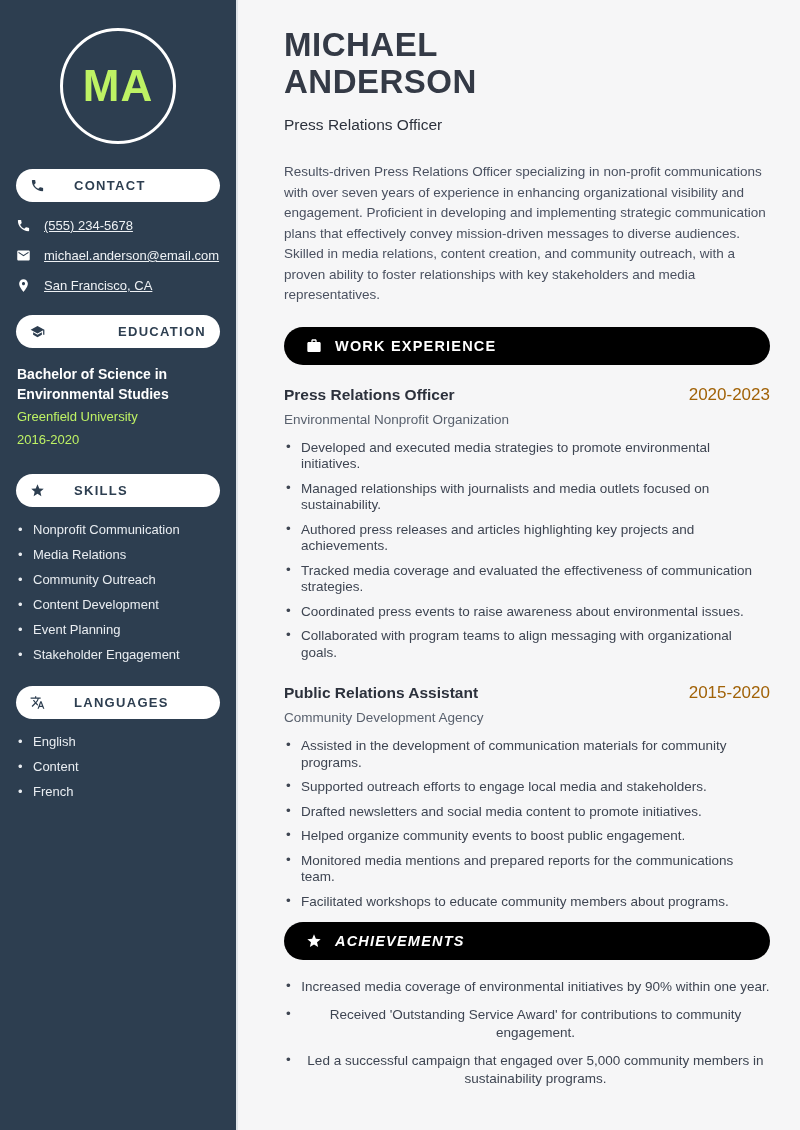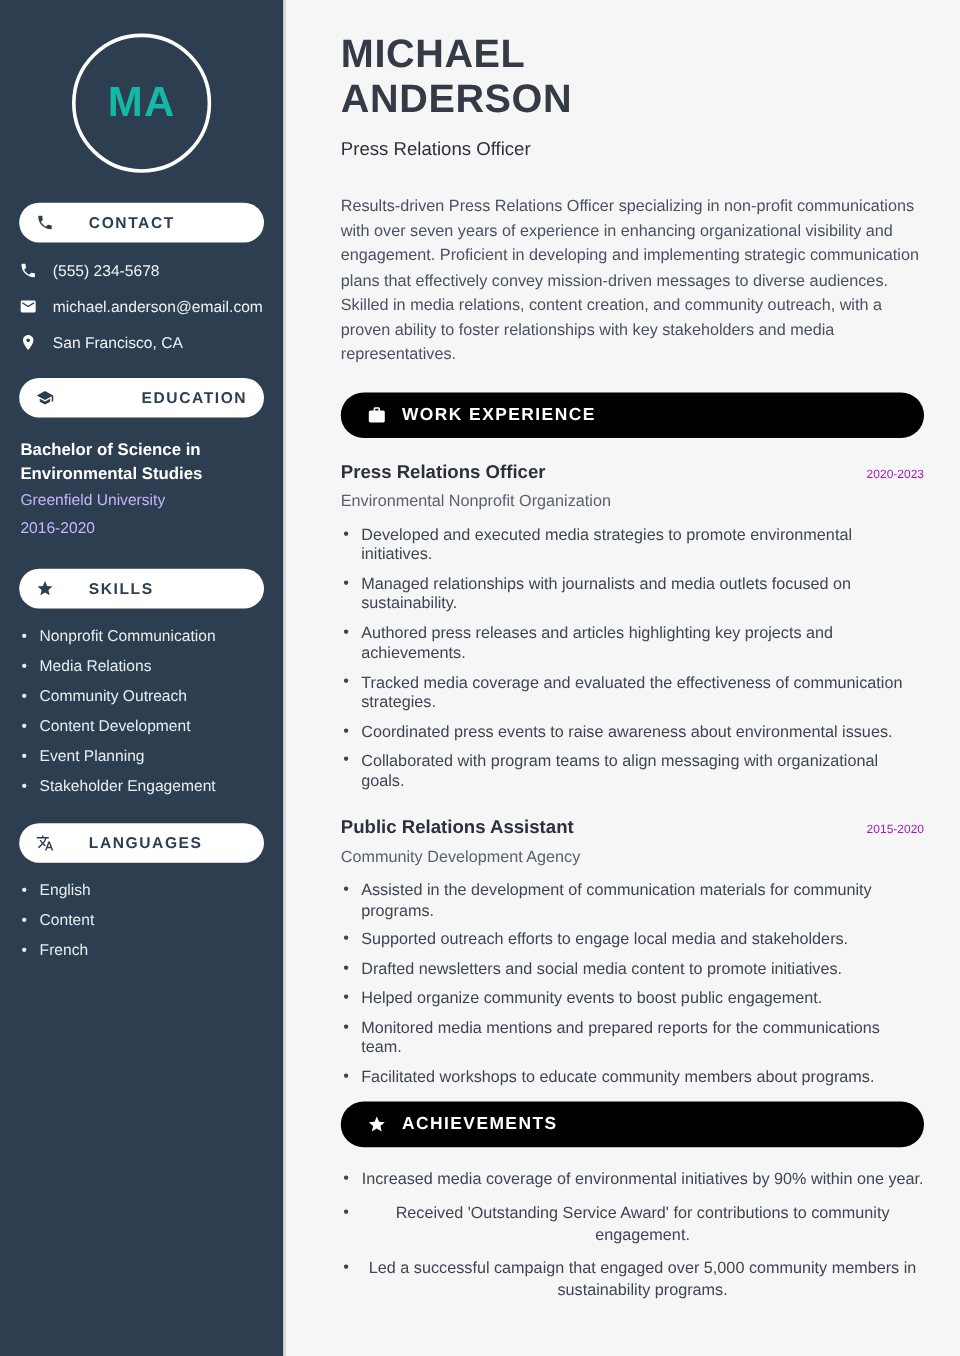--- a/index.html
+++ b/index.html
@@ -17,40 +17,40 @@
     color: #eef1f4;
     padding: 28px 16px 20px 16px;
     border-right: 2px solid #dfe3e8;
   }
   .avatar {
     width: 116px; height: 116px; margin: 0 auto;
     border: 3px solid #ffffff; border-radius: 50%;
     display: flex; align-items: center; justify-content: center;
   }
   .avatar span {
-    font-size: 35px; font-weight: 600; color: #14b8a6; letter-spacing: 1px;
+    font-size: 44px; font-weight: 600; color: #bef264; letter-spacing: 1px;
   }
   .side-pill {
     margin-top: 25px;
     background: #ffffff; color: #2d3e50;
     border-radius: 999px; height: 33px;
     display: flex; align-items: center; gap: 29px;
     padding: 0 14px;
     font-size: 13px; font-weight: 700; letter-spacing: 1.3px;
   }
   .side-pill svg { width: 15px; height: 15px; flex: none; }
-  .contact-list { list-style: none; margin-top: 16px; }
+  .contact-list { list-style: none; margin-top: 16px; text-decoration: underline; }
   .contact-list li {
     display: flex; align-items: center; gap: 13px;
     margin-bottom: 15px; font-size: 13px; color: #eef1f4;
   }
   .contact-list svg { width: 15px; height: 15px; flex: none; fill: #ffffff; }
   .edu-block { margin-top: 16px; padding-left: 1px; }
   .edu-degree { font-size: 14px; font-weight: 700; color: #ffffff; line-height: 20px; }
-  .edu-school, .edu-years { font-size: 13px; color: #c4b5fd; line-height: 20px; margin-top: 3px; }
+  .edu-school, .edu-years { font-size: 13px; color: #bef264; line-height: 20px; margin-top: 3px; }
   .side-list { list-style: none; margin-top: 15px; }
   .side-list li {
     position: relative; padding-left: 17px;
     font-size: 13px; color: #e9edf1; margin-bottom: 10px; line-height: 15px;
   }
   .side-list li::before {
     content: "•"; position: absolute; left: 2px; top: 0; color: #e9edf1;
   }
 
   
@@ -68,21 +68,21 @@
     border-radius: 999px; height: 38px;
     display: flex; align-items: center; gap: 13px;
     padding: 0 22px;
     font-size: 14.5px; font-weight: 700; letter-spacing: 1.2px;
   }
   .section-pill svg { width: 16px; height: 16px; flex: none; fill: #ffffff; }
   .job { margin-top: 20px; }
   .job + .job { margin-top: 22px; }
   .job-head { display: flex; justify-content: space-between; align-items: baseline; }
   .job-role { font-size: 15.5px; font-weight: 700; color: #2c313c; }
-  .job-dates { font-size: 10px; color: #a21caf; }
+  .job-dates { font-size: 17px; color: #a16207; }
   .job-company { margin-top: 7px; font-size: 13.5px; color: #59616e; }
   .bullets { list-style: none; margin-top: 13px; }
   .bullets li {
     position: relative; padding-left: 17px;
     font-size: 13.5px; color: #3e4552; line-height: 16.5px; margin-bottom: 8px;
   }
   .bullets li::before { content: "•"; position: absolute; left: 2px; top: -1px; color: #3e4552; }
   .ach-bullets { margin-top: 18px; text-align: center; }
   .ach-bullets li { margin-bottom: 10px; line-height: 18px; }
 </style>
@@ -206,21 +206,21 @@
       <ul class="bullets">
         <li>Assisted in the development of communication materials for community programs.</li>
         <li>Supported outreach efforts to engage local media and stakeholders.</li>
         <li>Drafted newsletters and social media content to promote initiatives.</li>
         <li>Helped organize community events to boost public engagement.</li>
         <li>Monitored media mentions and prepared reports for the communications team.</li>
         <li>Facilitated workshops to educate community members about programs.</li>
       </ul>
     </section>
 
-    <div class="section-pill" style="margin-top:12px;">
+    <div class="section-pill" style="margin-top:12px;font-style:italic;">
       <svg viewBox="0 0 24 24">
           <path d="M12 17.27L18.18 21l-1.64-7.03L22 9.24l-7.19-.61L12 2 9.19 8.63 2 9.24l5.46 4.73L5.82 21z"></path>
         </svg>
       <span>ACHIEVEMENTS</span>
     </div>
     <ul class="bullets ach-bullets">
       <li>Increased media coverage of environmental initiatives by 90% within one year.</li>
       <li>Received 'Outstanding Service Award' for contributions to community engagement.</li>
       <li>Led a successful campaign that engaged over 5,000 community members in sustainability programs.</li>
     </ul>

